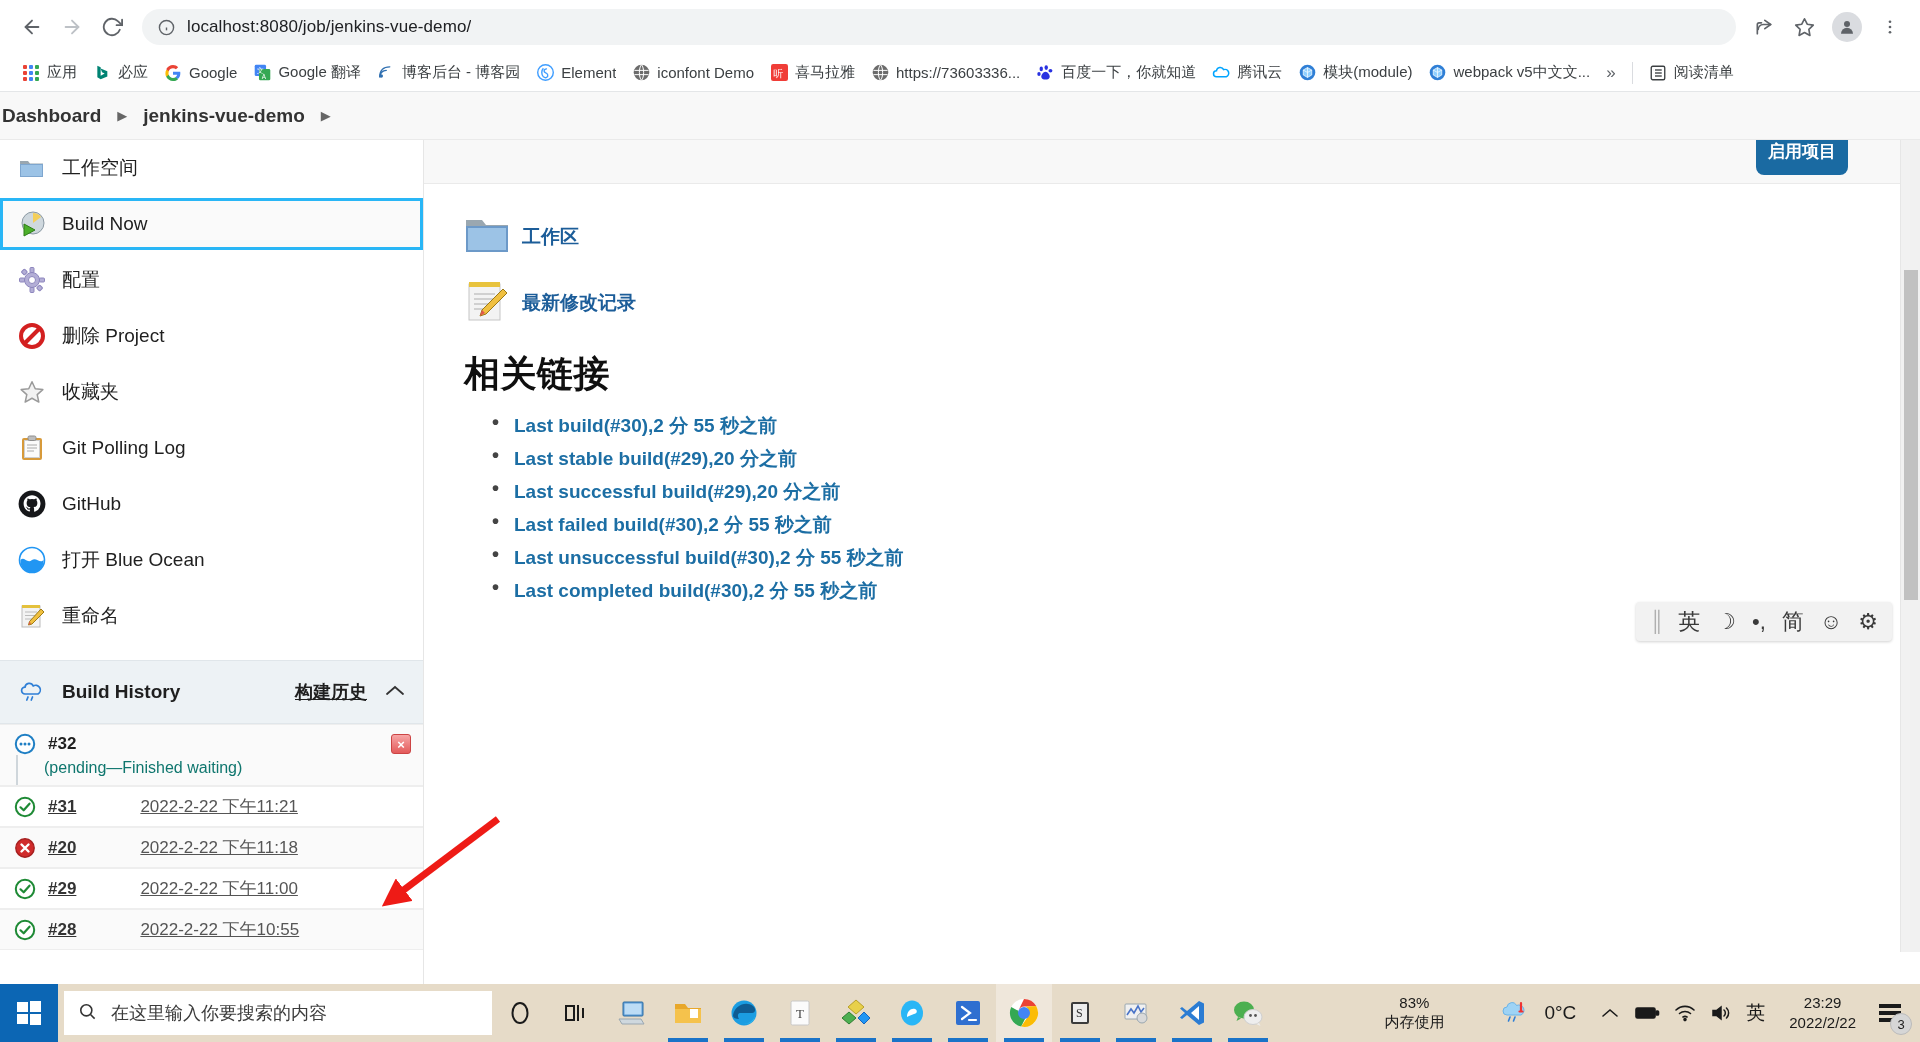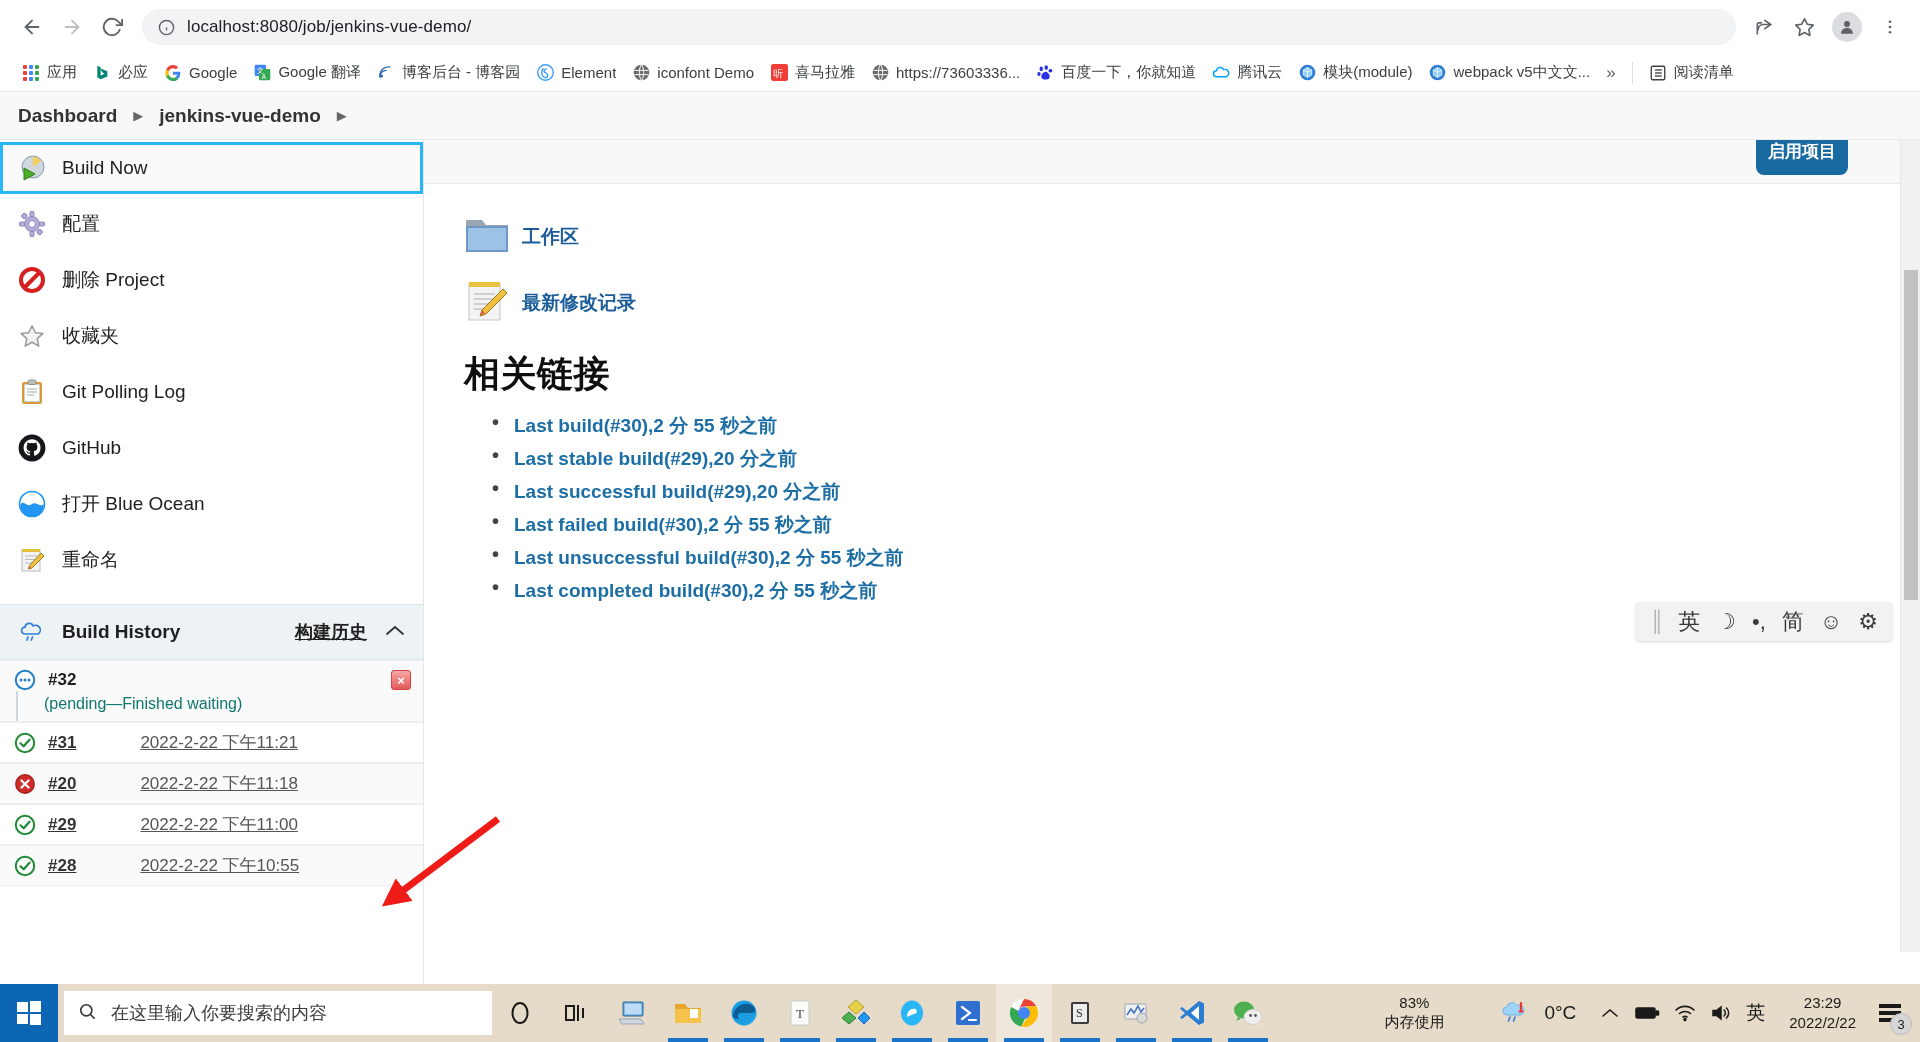--- a/index.html
+++ b/index.html
@@ -70,42 +70,42 @@
   .apps-grid i:nth-child(3n+2){ background:#4285f4; }
   .apps-grid i:nth-child(3n+3){ background:#34a853; }
 
   
   #page {
     position: absolute; top: 92px; left: 0; width: 1920px; height: 908px;
     background: #ffffff; overflow: hidden;
   }
   #breadcrumb-bar {
     height: 48px; background: #f8f8f8; border-bottom:1px solid #eaeaea;
-    display: flex; align-items: center; padding-left: 18px; gap: 6px;
+    display: flex; align-items: center; padding-left: 2px; gap: 6px;
   }
   .crumb { font-size: 19px; font-weight: bold; color: #333; }
   .crumb-arrow { color:#666; font-size: 13px; padding: 0 10px; }
 
   #content-wrap { display:flex; height: 860px; }
 
   
   #sidebar {
     width: 424px; flex: 0 0 424px; border-right: 1px solid #e6e6e6;
     background: #ffffff; position: relative; overflow: hidden;
   }
   .task { display:flex; align-items:center; height: 56px; padding-left: 18px; gap: 16px; }
   .task-ico { width: 28px; height: 28px; flex:0 0 28px; display:flex; align-items:center; justify-content:center; }
   .task-label { font-size: 19px; color: #1f1f1f; }
   #task-build-now {
     border: 3px solid #29b6f6; background: #fafafa;
     height: 52px; margin: 2px 0; padding-left: 15px;
   }
 
   #bh-header {
-    margin-top: 16px; height: 56px; background:#edf2f5;
+    margin-top: 16px; height: 64px; background:#edf2f5;
     border-top: 1px solid #e0e6ea; border-bottom: 1px solid #e0e6ea;
     display:flex; align-items:center; padding: 0 18px; gap: 16px;
   }
   #bh-header .bh-title { font-size: 19px; font-weight: bold; color:#1f1f1f; }
   #bh-header .bh-right { margin-left:auto; display:flex; align-items:center; gap:18px; }
   #bh-link { font-size:18px; font-weight:bold; color:#1f1f1f; text-decoration: underline; }
   #bh-collapse { font-size: 16px; color:#333; }
 
   #filter-wrap { padding: 14px 12px 10px 12px; }
   #filter-builds {
@@ -461,20 +461,30 @@
     <span class="crumb">Dashboard</span>
     <span class="crumb-arrow">▶</span>
     <span class="crumb">jenkins-vue-demo</span>
     <span class="crumb-arrow">▶</span>
   </div>
 
   <div id="content-wrap">
 
     <div id="sidebar">
 
+      <div class="task">
+        <span class="task-ico">
+          <svg width="26" height="24" viewBox="0 0 26 24">
+              <path d="M1 5 h8 l2 2.5 h13 V21 H1 Z" fill="#9aa7b0"></path>
+              <path d="M1 8 h23 V21 H1 Z" fill="#7ea6cf"></path>
+              <path d="M2 9 h21 V20 H2 Z" fill="#9cc3e6"></path>
+            </svg>
+        </span>
+        <span class="task-label">工作空间</span>
+      </div>
 
       <div class="task" id="task-build-now">
         <span class="task-ico">
           <svg width="28" height="28" viewBox="0 0 28 28">
               <circle cx="15" cy="13" r="11" fill="#cfd8de" stroke="#8b99a3"></circle>
               <path d="M15 3 a10 10 0 0 1 8 4 L15 13 Z" fill="#f4cf5a"></path>
               <path d="M6 14 L6 26 L17 20 Z" fill="#4caf2a" stroke="#2e7d16"></path>
             </svg>
         </span>
         <span class="task-label">Build Now</span>

